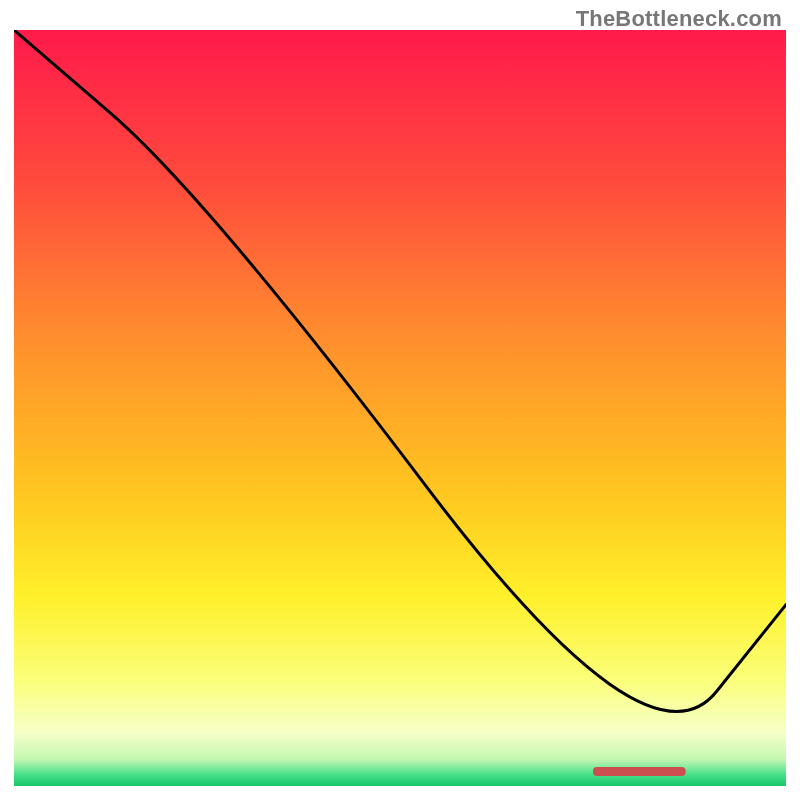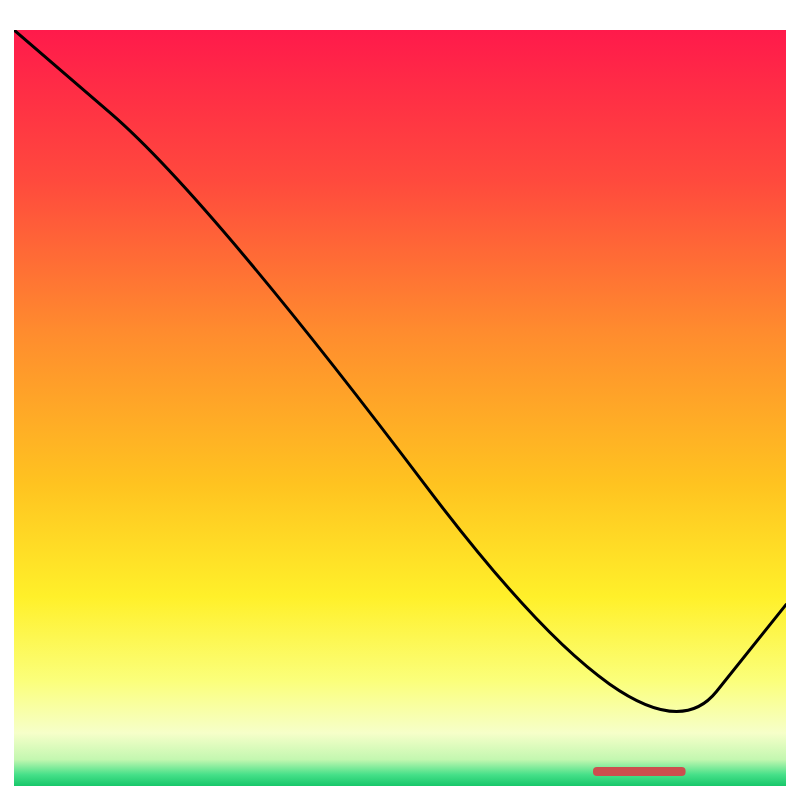--- a/index.html
+++ b/index.html
@@ -31,20 +31,21 @@
     top: 30px;
     width: 772px;
     height: 756px;
   }
   svg { display: block; }
 </style>
 </head>
 <body>
 
 <div class="wrap">
+  <div class="watermark">TheBottleneck.com</div>
 
   <div class="plot">
     <svg id="chart-svg" viewBox="0 0 772 756" width="772" height="756">
       <defs>
         <linearGradient id="bg-grad" x1="0" y1="0" x2="0" y2="1">
             <stop offset="0.00%" stop-color="#ff1a4b"></stop>
             <stop offset="20.00%" stop-color="#ff4a3d"></stop>
             <stop offset="40.00%" stop-color="#ff8c2e"></stop>
             <stop offset="60.00%" stop-color="#ffc320"></stop>
             <stop offset="75.00%" stop-color="#fff02a"></stop>

